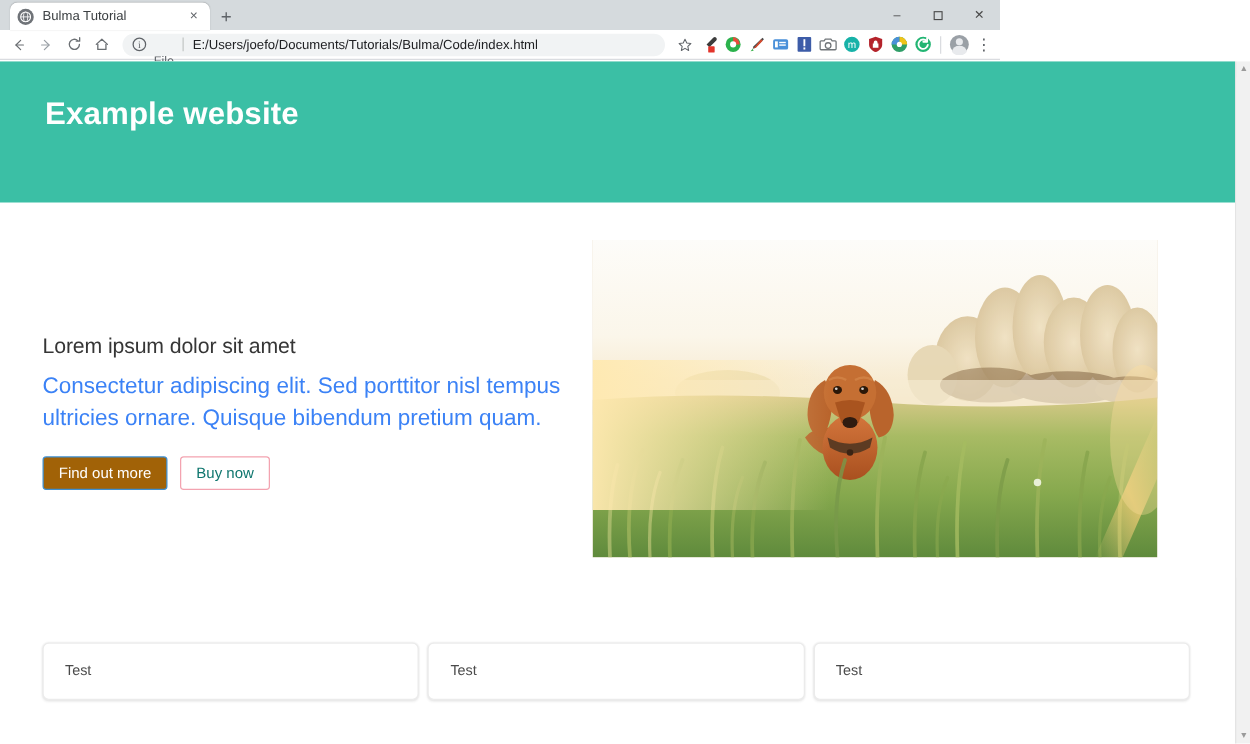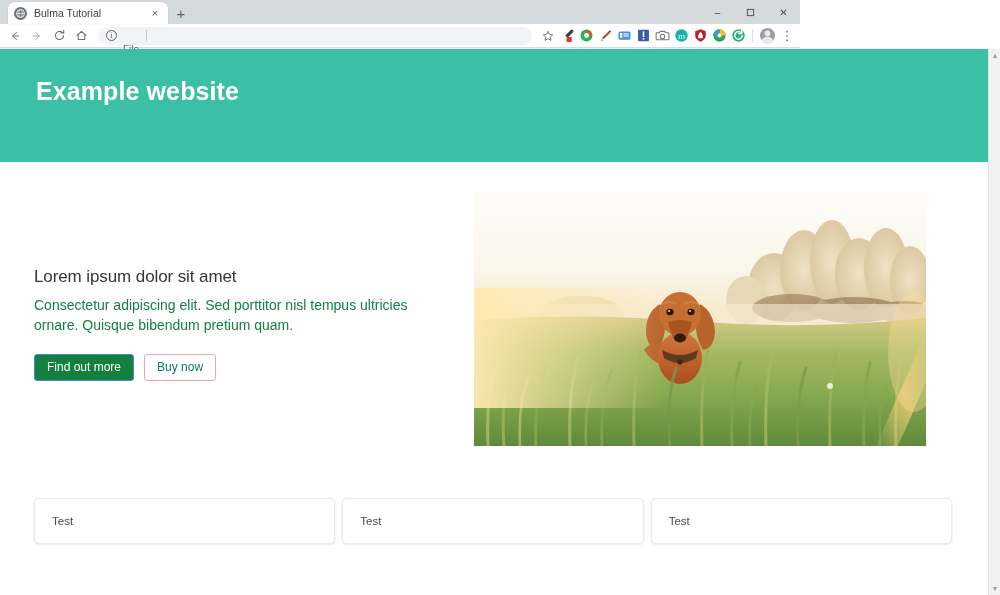--- a/index.html
+++ b/index.html
@@ -119,43 +119,43 @@
 
   
   .main {
     display: flex; padding: 30px 36px 0 34px; align-items: flex-start;
   }
   .col-left { width: 440px; padding-top: 75px; flex: 0 0 auto; }
   .lead-title {
     font-size: 17px; color: #363636; font-weight: normal; letter-spacing: -.1px;
   }
   .lead-body {
-    font-size: 14px; color: #15803d; margin-top: 9px; line-height: 1.42; max-width: 420px;
+    font-size: 18px; color: #3b82f6; margin-top: 9px; line-height: 1.42; max-width: 420px;
   }
   .btn-row { margin-top: 18px; display: flex; align-items: center; }
   .btn {
     font-size: 12px; border-radius: 3px; padding: 6px 12px;
     display: inline-block; line-height: 1.1;
   }
-  .btn-primary { background: #15803d; color: #ffffff; border: 1px solid #3e8ed0; }
+  .btn-primary { background: #a16207; color: #ffffff; border: 1px solid #3e8ed0; }
   .btn-ghost {
     background: #ffffff; color: #0f766e; border: 1px solid #f3a3b0;
     margin-left: 10px;
   }
 
   .col-right { flex: 1 1 auto; display: flex; justify-content: flex-start; }
   .photo {
     width: 452px; height: 254px; position: relative; overflow: hidden;
     background: #efe7d8;
   }
   .photo svg { display: block; width: 452px; height: 254px; }
 
   
   .cards {
-    display: flex; padding: 0 36px 0 34px; margin-top: 52px; gap: 7px;
+    display: flex; padding: 0 36px 0 34px; margin-top: 68px; gap: 7px;
   }
   .card {
     flex: 1 1 0; height: 46px; background: #ffffff;
     border: 1px solid #ebebeb; border-radius: 5px;
     box-shadow: 0 1px 2px rgba(10,10,10,.07), 0 0 0 1px rgba(10,10,10,.02);
     display: flex; align-items: center; padding-left: 17px;
   }
   .card-text { font-size: 11.5px; color: #4a4a4a; }
 
   
@@ -225,20 +225,21 @@
       <svg width="13" height="13" viewBox="0 0 16 16">
           <path d="M2.5 8 L8 3 L13.5 8" fill="none" stroke="#6b6f73" stroke-width="1.3" stroke-linecap="round" stroke-linejoin="round"></path>
           <path d="M4 7.6 L4 13 L12 13 L12 7.6" fill="none" stroke="#6b6f73" stroke-width="1.3" stroke-linejoin="round"></path>
         </svg>
     </div>
 
     <div class="omnibox">
       <span class="info-icon">i</span>
       <span class="scheme-label">File</span>
       <span class="omnibox-sep"></span>
+      <span class="url-text">E:/Users/joefo/Documents/Tutorials/Bulma/Code/index.html</span>
     </div>
 
     <div class="star-btn">
       <svg width="12" height="12" viewBox="0 0 16 16">
           <path d="M8 1.8 L9.9 5.9 L14.3 6.4 L11 9.4 L11.9 13.8 L8 11.6 L4.1 13.8 L5 9.4 L1.7 6.4 L6.1 5.9 Z" fill="none" stroke="#5f6368" stroke-width="1.1" stroke-linejoin="round"></path>
         </svg>
     </div>
 
     <div class="ext-strip">
       <div class="ext-icon">

